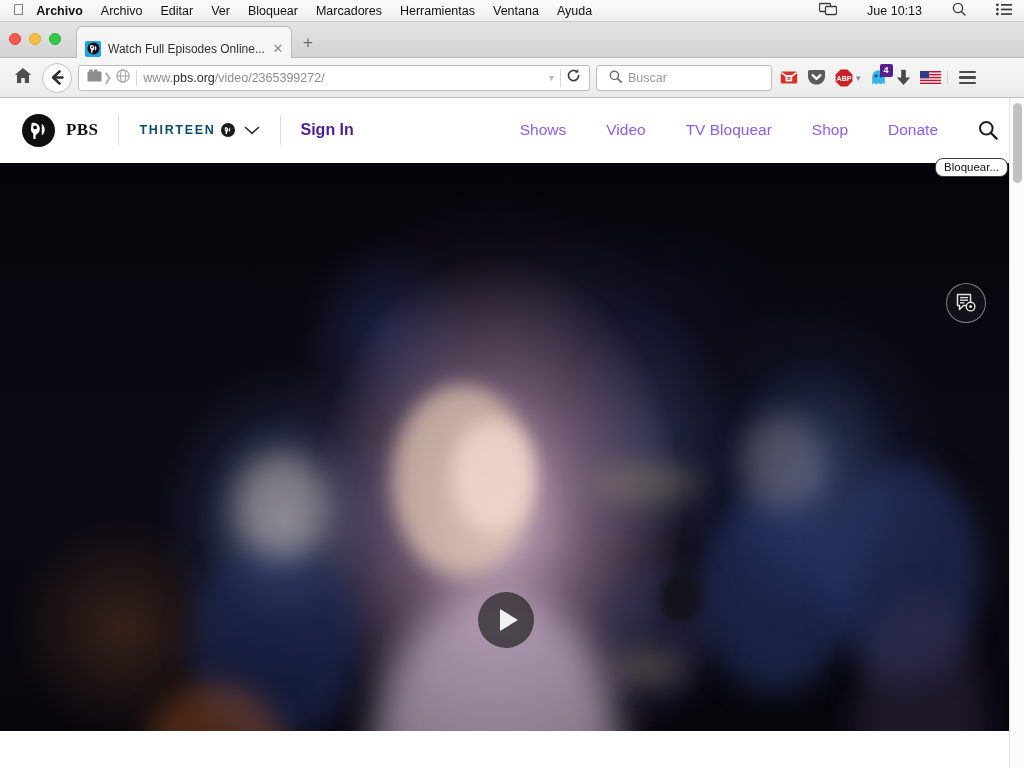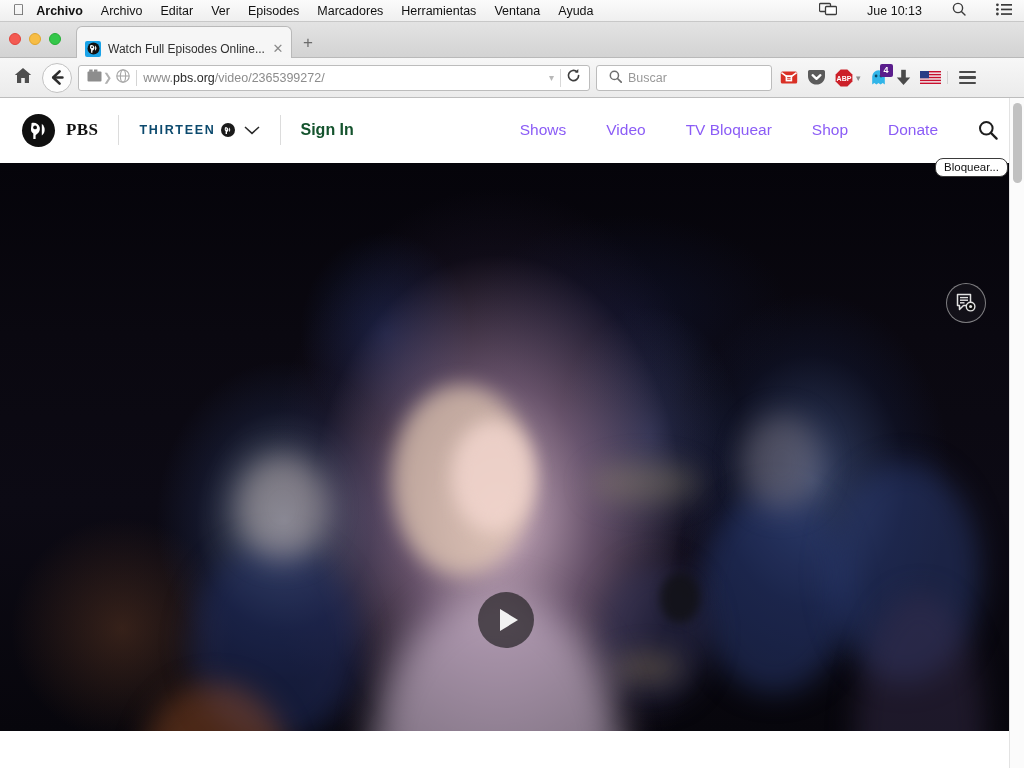--- a/index.html
+++ b/index.html
@@ -174,21 +174,21 @@
   #station .stationname {
     font-size: 12.5px; font-weight: bold; letter-spacing: 1.7px; color: #0c4a6e;
   }
   #station .stationmark {
     width: 14px; height: 14px; border-radius: 50%;
     background: #1b1b1b; margin-left: 5px;
     display: flex; align-items: center; justify-content: center;
   }
   #station .chev { margin-left: 9px; }
   #signin {
-    font-size: 16px; font-weight: bold; color: #14532d; cursor: pointer;
+    font-size: 16px; font-weight: bold; color: #4c1d95; cursor: pointer;
   }
   #nav { display: flex; align-items: center; margin-left: auto; }
   #nav .navitem {
     font-size: 15.5px; color: #8b5cf6; margin-right: 40px; cursor: pointer;
     white-space: nowrap;
   }
   #navsearch { margin-right: 26px; cursor: pointer; display: flex; align-items: center; }
 
   
   #blockbtn {
@@ -278,21 +278,21 @@
 </style>
 </head>
 <body>
 
 <div id="menubar">
   <span class="apple"></span>
   <span class="mi bold">Archivo</span>
   <span class="mi">Archivo</span>
   <span class="mi">Editar</span>
   <span class="mi">Ver</span>
-  <span class="mi">Episodes</span>
+  <span class="mi">Bloquear</span>
   <span class="mi">Marcadores</span>
   <span class="mi">Herramientas</span>
   <span class="mi">Ventana</span>
   <span class="mi">Ayuda</span>
   <span class="spacer"></span>
   <span class="right">
     <span class="ic">
       <svg width="18" height="14" viewBox="0 0 18 14">
           <rect x="0.5" y="1.5" width="11" height="8" rx="1" fill="none" stroke="#3c3c3c" stroke-width="1.3"></rect>
           <rect x="6.5" y="4.5" width="11" height="8" rx="1" fill="#fff" stroke="#3c3c3c" stroke-width="1.3"></rect>

